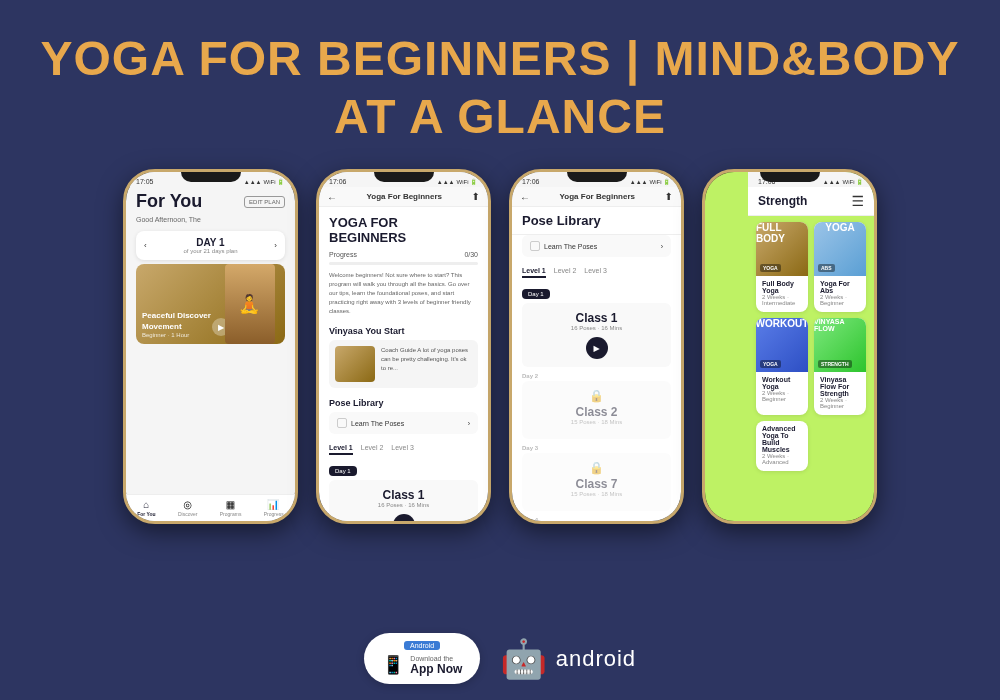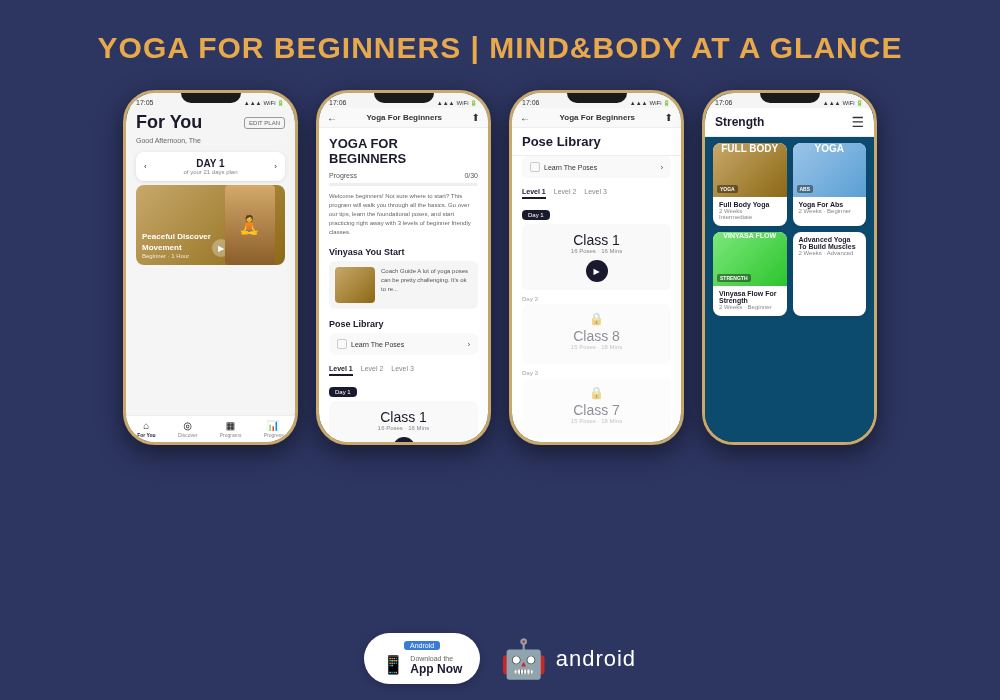--- a/index.html
+++ b/index.html
@@ -9,21 +9,21 @@
       background-color: #2d3561;
       font-family: -apple-system, BlinkMacSystemFont, 'Segoe UI', sans-serif;
       overflow: hidden;
       display: flex;
       flex-direction: column;
       align-items: center;
     }
 
     .main-title {
       color: #e8a84c;
-      font-size: 30px;
+      font-size: 48px;
       font-weight: 800;
       text-align: center;
       text-transform: uppercase;
       letter-spacing: 1px;
       margin-top: 30px;
       line-height: 1.2;
       padding: 0 40px;
     }
 
     .phones-row {
@@ -456,22 +456,22 @@
 
     .class-card {
       margin: 0 10px 4px;
       background: #f9f9f9;
       border-radius: 6px;
       padding: 8px;
       text-align: center;
     }
 
     .class-title {
-      font-size: 14px;
-      font-weight: 400;
+      font-size: 12px;
+      font-weight: 700;
       color: #1a1a2e;
     }
 
     .class-sub {
       font-size: 6px;
       color: #888;
       margin-bottom: 6px;
     }
 
     .play-circle {
@@ -510,21 +510,22 @@
     }
 
     .lock-icon {
       font-size: 12px;
       color: #999;
       margin-bottom: 2px;
     }
 
     
     .phone4-screen {
-      background: #0c4a6e;
+      background: #bef264;
+      padding-left: 43px;
     }
 
     .strength-header {
       background: #fff;
       padding: 6px 10px;
       display: flex;
       justify-content: space-between;
       align-items: center;
       border-bottom: 1px solid #eee;
     }
@@ -848,21 +849,21 @@
       </div>
       <span class="day1-badge">Day 1</span>
       <div class="class-card">
         <div class="class-title">Class 1</div>
         <div class="class-sub">16 Poses · 16 Mins</div>
         <div class="play-circle">▶</div>
       </div>
       <div style="padding:2px 10px;font-size:6px;color:#bbb;font-weight:600;">Day 2</div>
       <div class="class-locked">
         <div class="lock-icon">🔒</div>
-        <div class="class-title">Class 8</div>
+        <div class="class-title">Class 2</div>
         <div class="class-sub">15 Poses · 18 Mins</div>
       </div>
       <div style="padding:2px 10px;font-size:6px;color:#bbb;font-weight:600;">Day 3</div>
       <div class="class-locked">
         <div class="lock-icon">🔒</div>
         <div class="class-title">Class 7</div>
         <div class="class-sub">15 Poses · 18 Mins</div>
       </div>
       <div style="padding:2px 10px;font-size:6px;color:#bbb;font-weight:600;">Day 4</div>
       <div class="class-locked">
@@ -902,20 +903,30 @@
           <div class="program-card-img program-card-img-2">
             <span>YOGA</span>
             <span class="yoga-badge">ABS</span>
           </div>
           <div class="program-card-info">
             <div class="program-card-title">Yoga For Abs</div>
             <div class="program-card-sub">2 Weeks · Beginner</div>
           </div>
         </div>
         <div class="program-card">
+          <div class="program-card-img program-card-img-4">
+            <span>WORKOUT</span>
+            <span class="yoga-badge">YOGA</span>
+          </div>
+          <div class="program-card-info">
+            <div class="program-card-title">Workout Yoga</div>
+            <div class="program-card-sub">2 Weeks · Beginner</div>
+          </div>
+        </div>
+        <div class="program-card">
           <div class="program-card-img program-card-img-5" style="font-size:7px;">
             <span>VINYASA FLOW</span>
             <span class="yoga-badge">STRENGTH</span>
           </div>
           <div class="program-card-info">
             <div class="program-card-title">Vinyasa Flow For Strength</div>
             <div class="program-card-sub">2 Weeks · Beginner</div>
           </div>
         </div>
         <div class="program-card">

